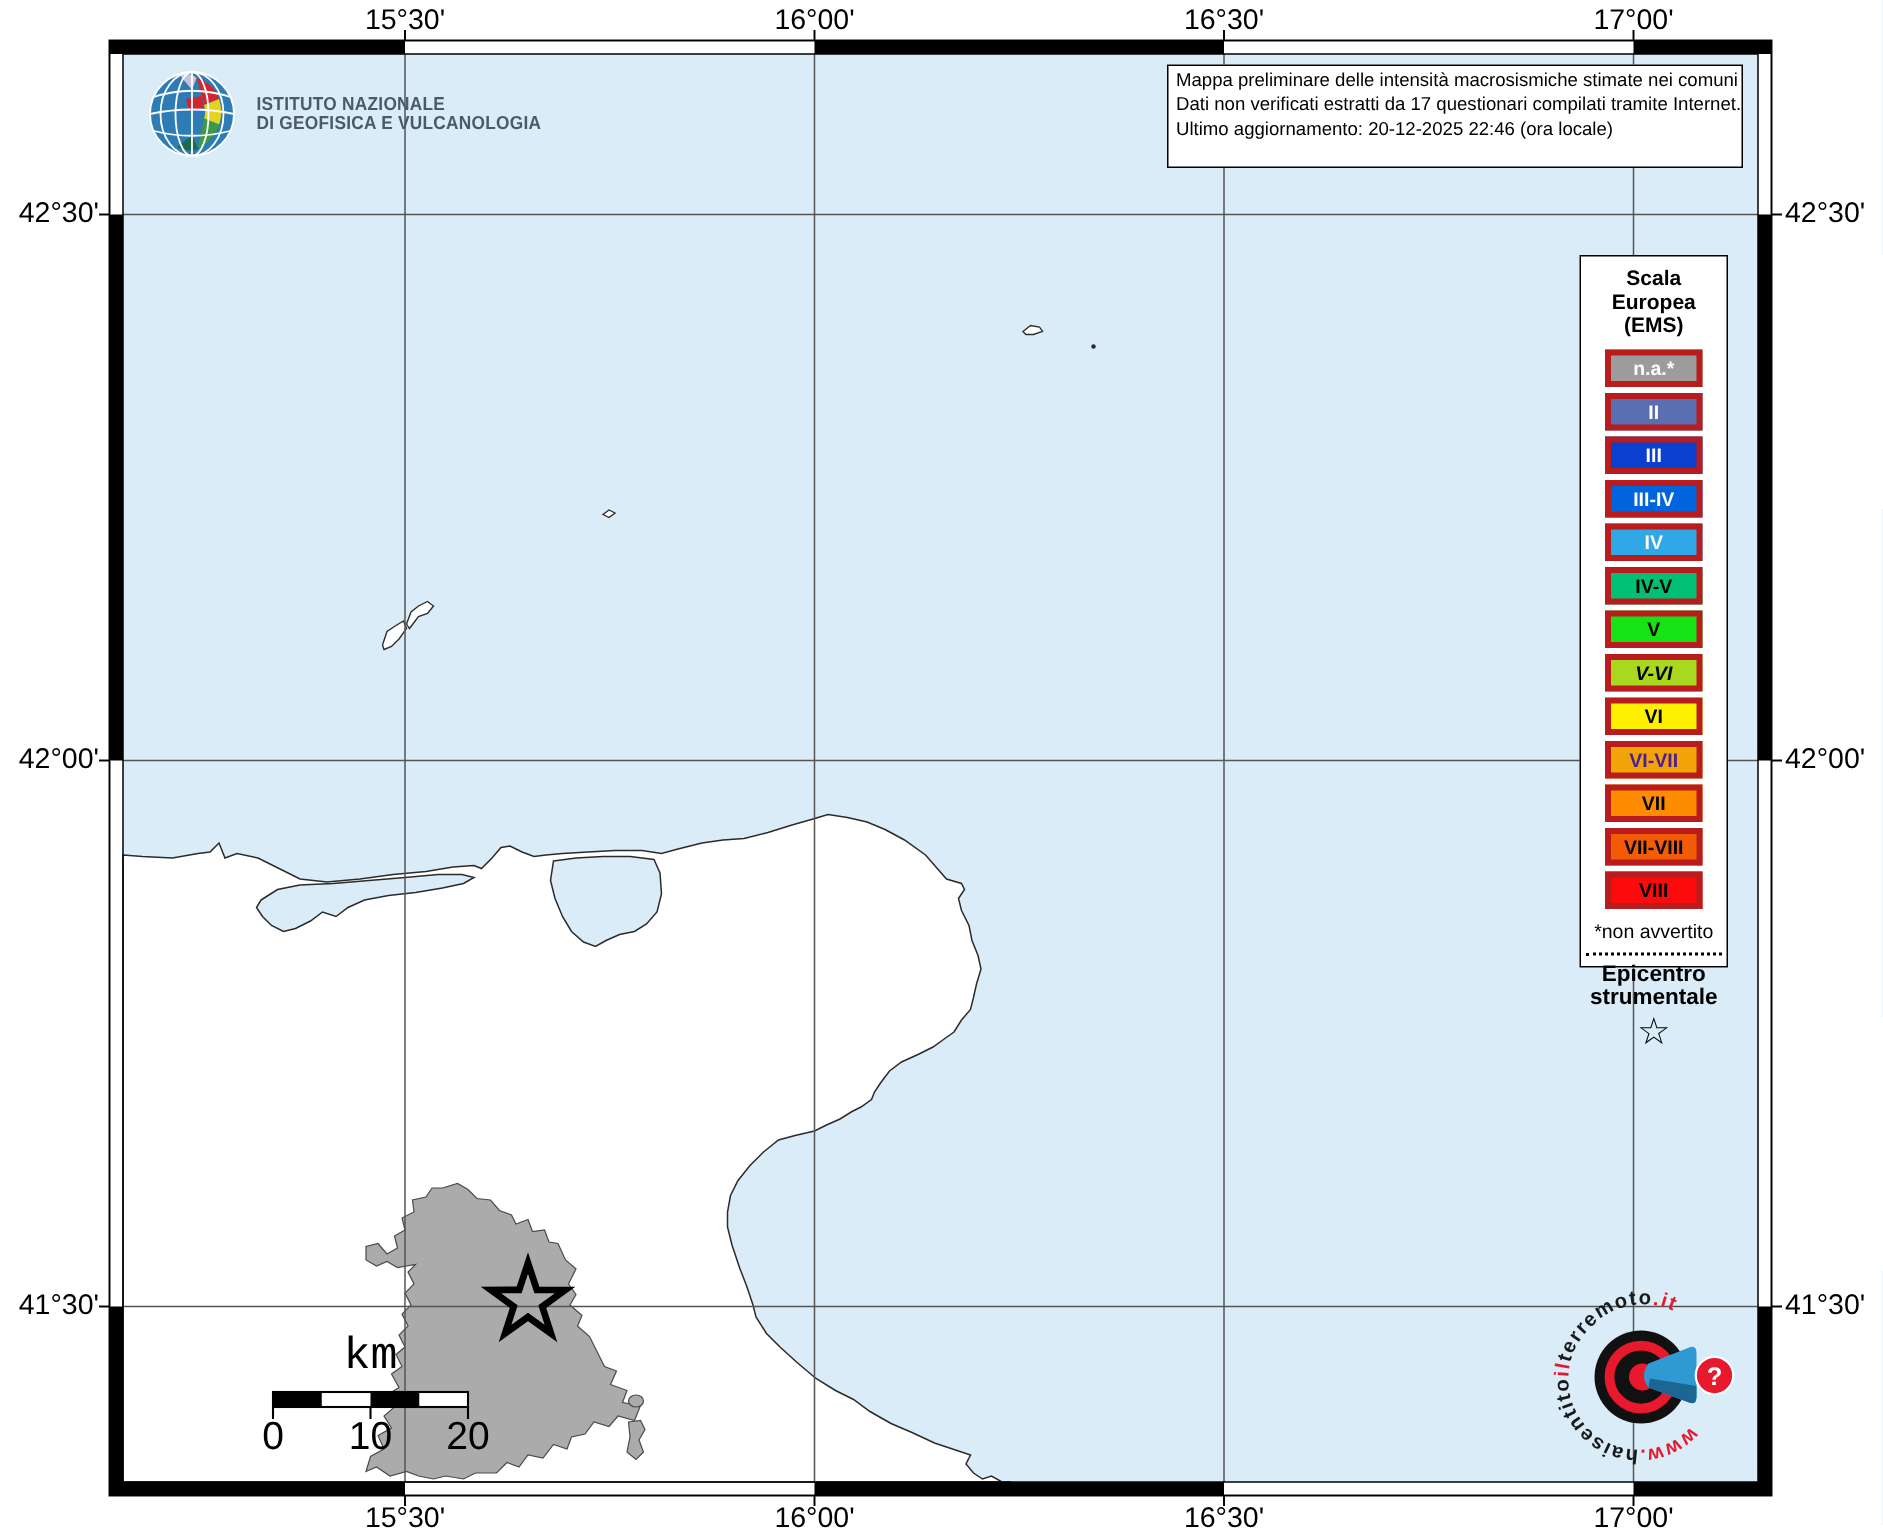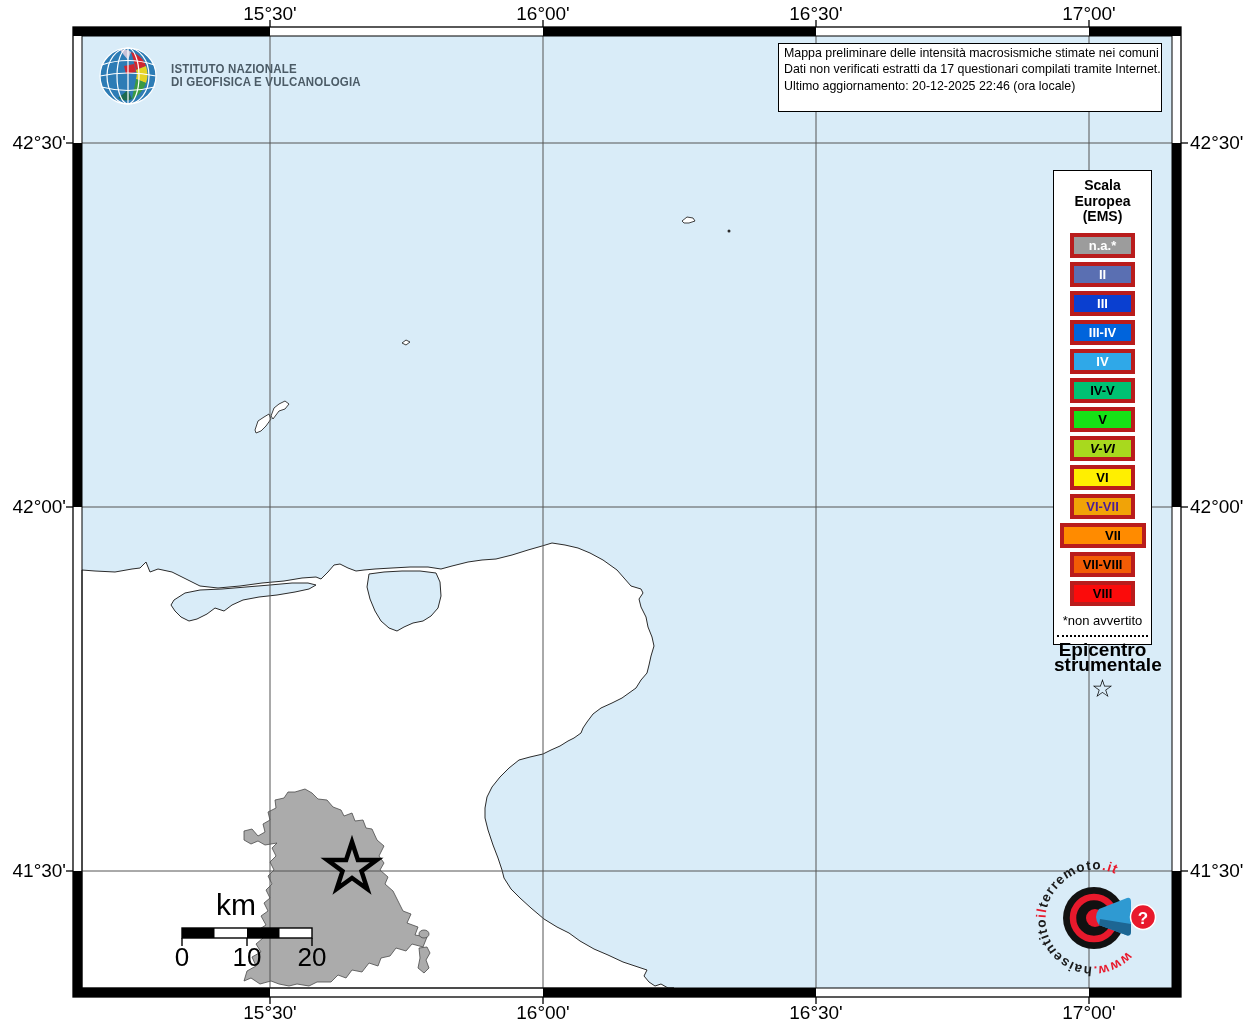--- a/index.html
+++ b/index.html
@@ -28,25 +28,25 @@
     border:1px solid #000;text-align:center;
   }
   #legend-title{font-weight:bold;font-size:14px;line-height:15.5px;padding-top:7px;}
   #legend-items{margin-top:8px;}
   .swatch{
     width:57px;height:17px;margin:0 auto 4px auto;border:4px solid #b91c1c;
     font-size:13px;font-weight:bold;line-height:17px;text-align:center;
   }
   #legend-footnote{font-size:13px;margin-top:7px;}
   #legend-divider{border-top:2px dotted #000;margin:7px 3px 5px 3px;}
-  #legend-epicenter{font-weight:bold;font-size:19px;line-height:15.5px;}
+  #legend-epicenter{font-weight:bold;font-size:15px;line-height:15.5px;}
   #legend-star{font-size:25px;line-height:27px;margin-top:2px;}
   
   .sb-label{font-size:26px;text-align:center;}
-  #sb-unit{font-size:30px;}
+  #sb-unit{font-size:30px;text-align:center;font-family:Liberation Mono, monospace;}
 </style>
 </head>
 <body>
 
 <svg class="abs" style="left:0;top:0" width="1255" height="1024" viewBox="0 0 1255 1024">
 
   <rect x="82" y="36" width="1090" height="952" style="fill:var(--sea)"></rect>
 
   <path style="fill:var(--land);stroke:var(--coast);stroke-width:1" d="M82,570 L95,571 L115,572 L132,569 L140,568 L146,562 L150,572 L158,569
            L172,572 L186,579 L200,586 L218,588 L240,586 L262,583 L284,581 L302,578
@@ -225,21 +225,21 @@
       <div class="swatch" style="background: rgb(156, 156, 156); color: rgb(255, 255, 255);">n.a.*</div>
       <div class="swatch" style="background: rgb(90, 111, 178); color: rgb(255, 255, 255);">II</div>
       <div class="swatch" style="background: rgb(10, 63, 208); color: rgb(255, 255, 255);">III</div>
       <div class="swatch" style="background: rgb(0, 100, 220); color: rgb(255, 255, 255);">III-IV</div>
       <div class="swatch" style="background: rgb(47, 168, 232); color: rgb(255, 255, 255);">IV</div>
       <div class="swatch" style="background: rgb(0, 193, 115); color: rgb(0, 0, 0);">IV-V</div>
       <div class="swatch" style="background: rgb(22, 226, 22); color: rgb(0, 0, 0);">V</div>
       <div class="swatch" style="background: rgb(168, 217, 30); color: rgb(0, 0, 0); font-style: italic;">V-VI</div>
       <div class="swatch" style="background: rgb(255, 239, 0); color: rgb(0, 0, 0);">VI</div>
       <div class="swatch" style="background: rgb(241, 163, 7); color: #4c1d95;">VI-VII</div>
-      <div class="swatch" style="background: rgb(255, 139, 0); color: rgb(0, 0, 0); padding-left: 21px;">VII</div>
+      <div class="swatch" style="background: rgb(255, 139, 0); color: rgb(0, 0, 0);">VII</div>
       <div class="swatch" style="background: rgb(243, 92, 5); color: rgb(0, 0, 0);">VII-VIII</div>
       <div class="swatch" style="background: rgb(251, 11, 11); color: rgb(0, 0, 0);">VIII</div>
     </div>
   <div id="legend-footnote">*non avvertito</div>
   <div id="legend-divider"></div>
   <div id="legend-epicenter">
     <div>Epicentro</div>
     <div>strumentale</div>
   </div>
   <div id="legend-star">☆</div>

